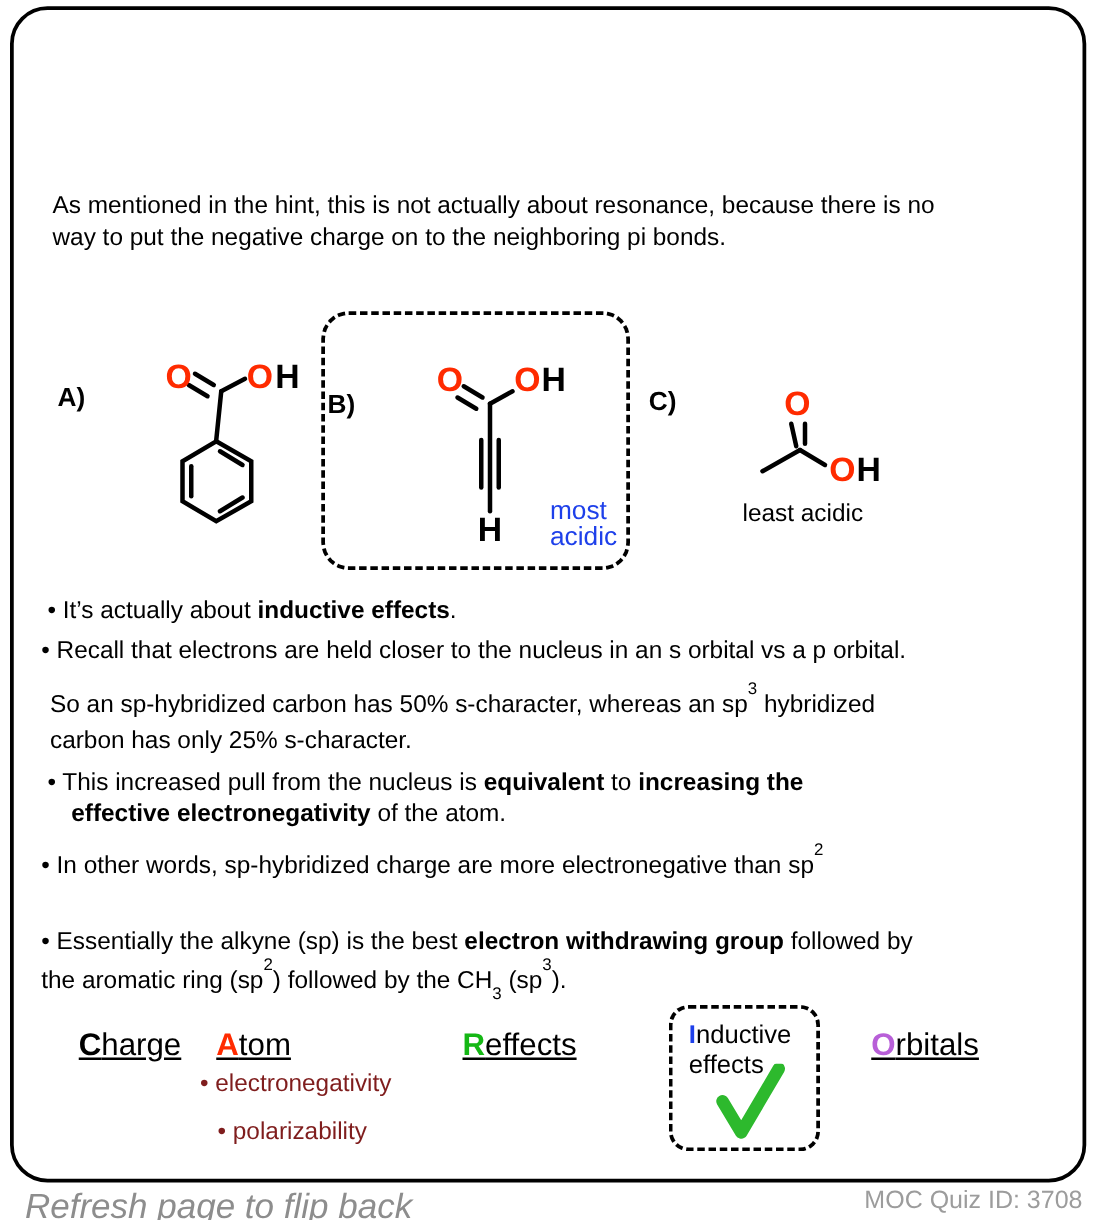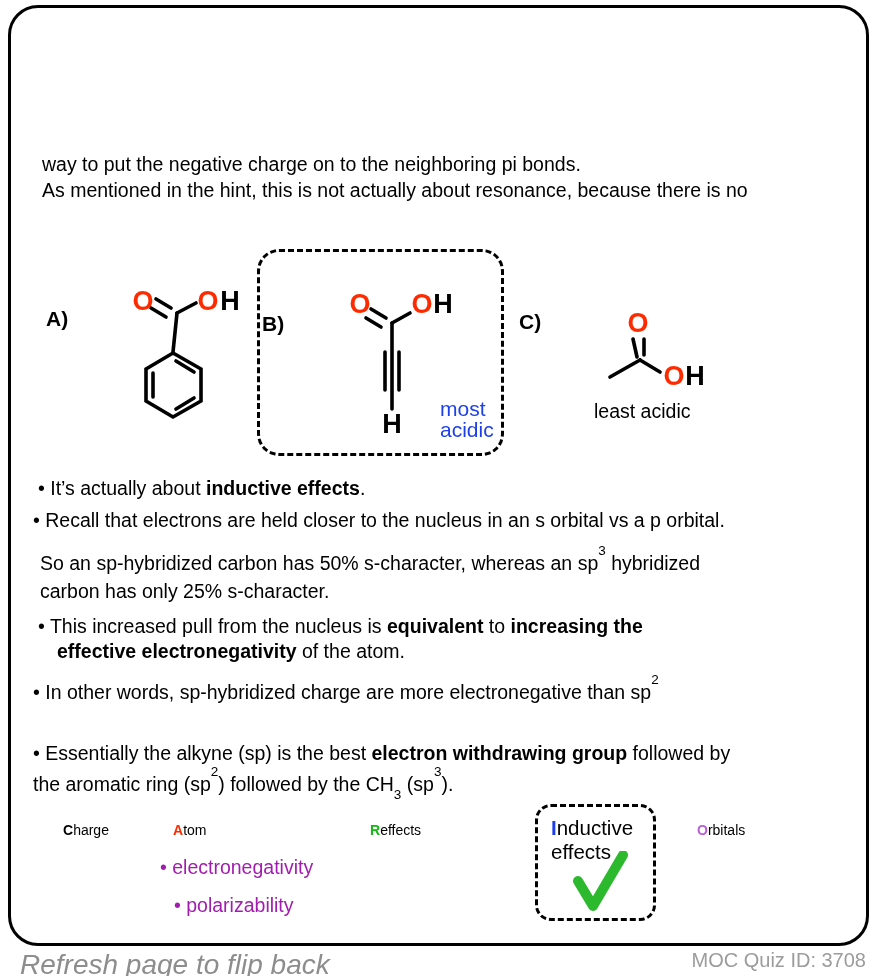--- a/index.html
+++ b/index.html
@@ -29,52 +29,52 @@
   .dashed-box-b {
     left:257px; top:249px; width:247px; height:207px;
     border:3.5px dashed #000; border-radius:22px;
   }
   .most-acidic {
     left:440px; top:398px; width:64px;
     color:#1e40ea; font-size:21px; line-height:21px;
   }
   .least-acidic { left:594px; top:400px; font-size:19.5px; }
 
-  .cario { font-size:14px; top:822px; white-space:nowrap; }
+  .cario { font-size:25px; top:822px; white-space:nowrap;text-decoration:underline; }
   .fl { font-weight:bold; }
   .fl-c { color:#000000; }
   .fl-a { color:#ff2b00; }
   .fl-r { color:#15b715; }
   .fl-i { color:#1e40ea; }
   .fl-o { color:#b85fd8; }
 
   .inductive-box {
     left:535px; top:804px; width:121px; height:117px;
     border:3px dashed #000; border-radius:16px;
   }
   .inductive-text { left:13px; top:9px; font-size:20.5px; line-height:24px; }
   .checkmark { left:34px; top:44px; }
 
-  .gray-sub { color:#a21caf; font-size:19.5px; white-space:nowrap; }
+  .gray-sub { color:#7f1d1d; font-size:19.5px; white-space:nowrap; }
 
   .footer-left {
     left:20px; top:949px; font-size:28px; font-style:italic; color:#8d8d8d; white-space:nowrap;
   }
   .footer-right {
     right:16px; top:949px; font-size:20px; color:#9c9c9c; white-space:nowrap;
   }
 </style>
 </head>
 <body>
 
 <div class="abs frame"></div>
 
 <div class="abs fs" style="left:42px; top:152px; line-height:25.5px;">
+  <div class="ln">As mentioned in the hint, this is not actually about resonance, because there is no</div>
   <div class="ln">way to put the negative charge on to the neighboring pi bonds.</div>
-  <div class="ln">As mentioned in the hint, this is not actually about resonance, because there is no</div>
 </div>
 
 <div class="abs struct-label" style="left:46px; top:307px;">A)</div>
 <svg class="abs struct" style="left:118px; top:279px;" width="145" height="152" viewBox="0 0 145 152">
   <line x1="53" y1="29" x2="38" y2="20"></line>
   <line x1="48" y1="38" x2="33" y2="29"></line>
   <line x1="59" y1="34" x2="78" y2="24"></line>
   <line x1="59" y1="34" x2="55" y2="73"></line>
   <polygon points="55,74 83,90 83,122 55,138 28,122 28,90"></polygon>
   <line x1="58" y1="82" x2="76" y2="93"></line>

